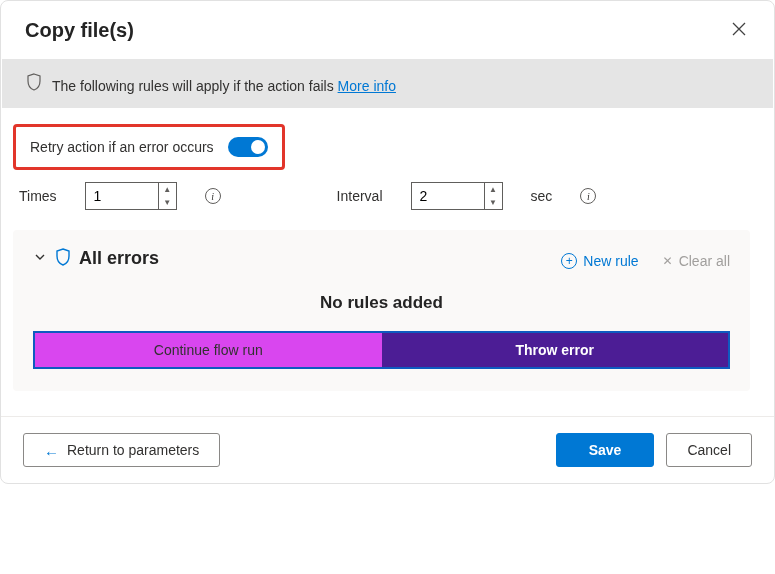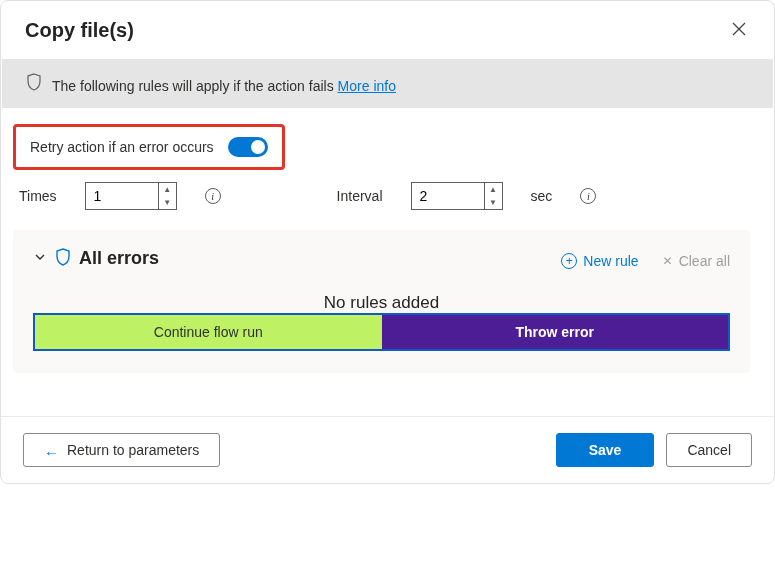--- a/index.html
+++ b/index.html
@@ -198,35 +198,36 @@
     display: flex;
     align-items: center;
     gap: 6px;
     color: #a19f9d;
     cursor: default;
   }
   .x-sm { font-size: 12px; }
   .empty-msg {
     text-align: center;
     font-size: 17px;
-    font-weight: 400;
+    font-weight: 700;
     color: #242424;
+    margin-bottom: 18px;
   }
   .segment {
     display: flex;
     border: 2px solid #0f5bbf;
   }
   .seg-btn {
     flex: 1;
     text-align: center;
     padding: 9px 0;
     font-size: 14px;
     cursor: pointer;
   }
-  .seg-off { background: #bef264; color: #323130; }
+  .seg-off { background: #d946ef; color: #323130; }
   .seg-on  { background: #4c1d95; color: #fff; font-weight: 600; }
   .adv-row {
     display: flex;
     align-items: center;
     gap: 8px;
     padding: 4px 0 0 4px;
     margin-top: 24px;
   }
   .footer {
     border-top: 1px solid #edebe9;

